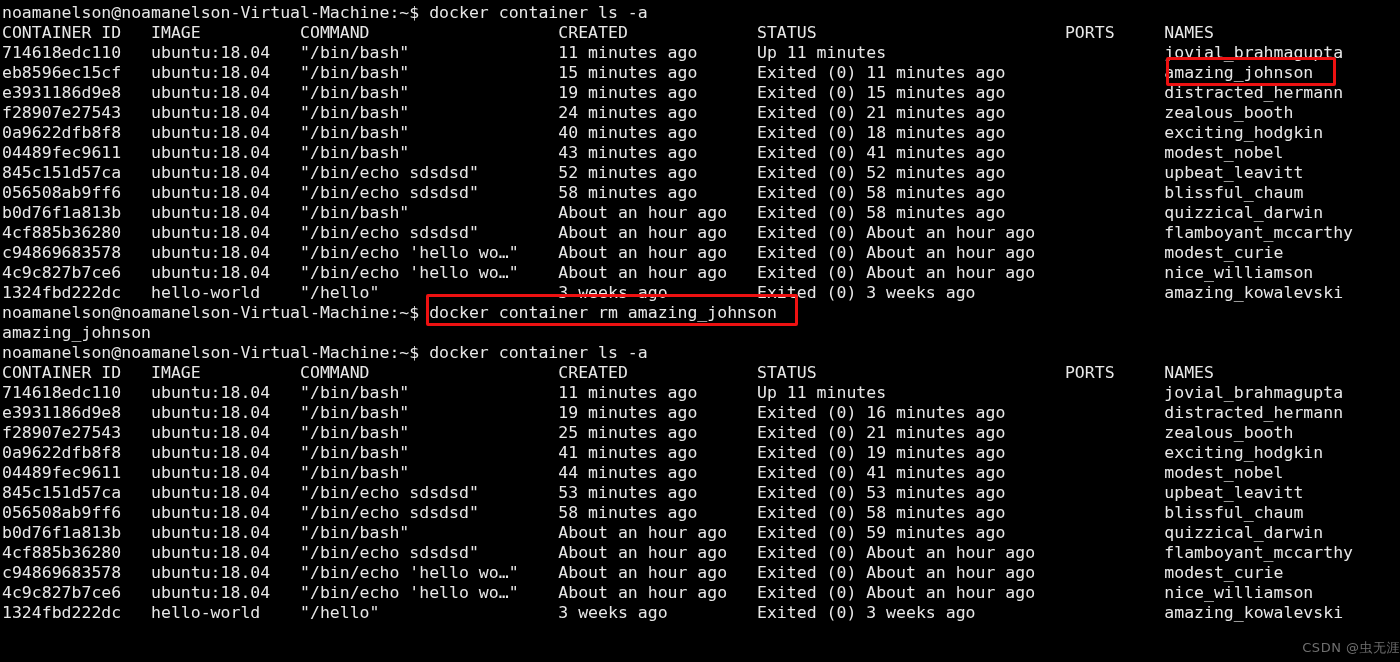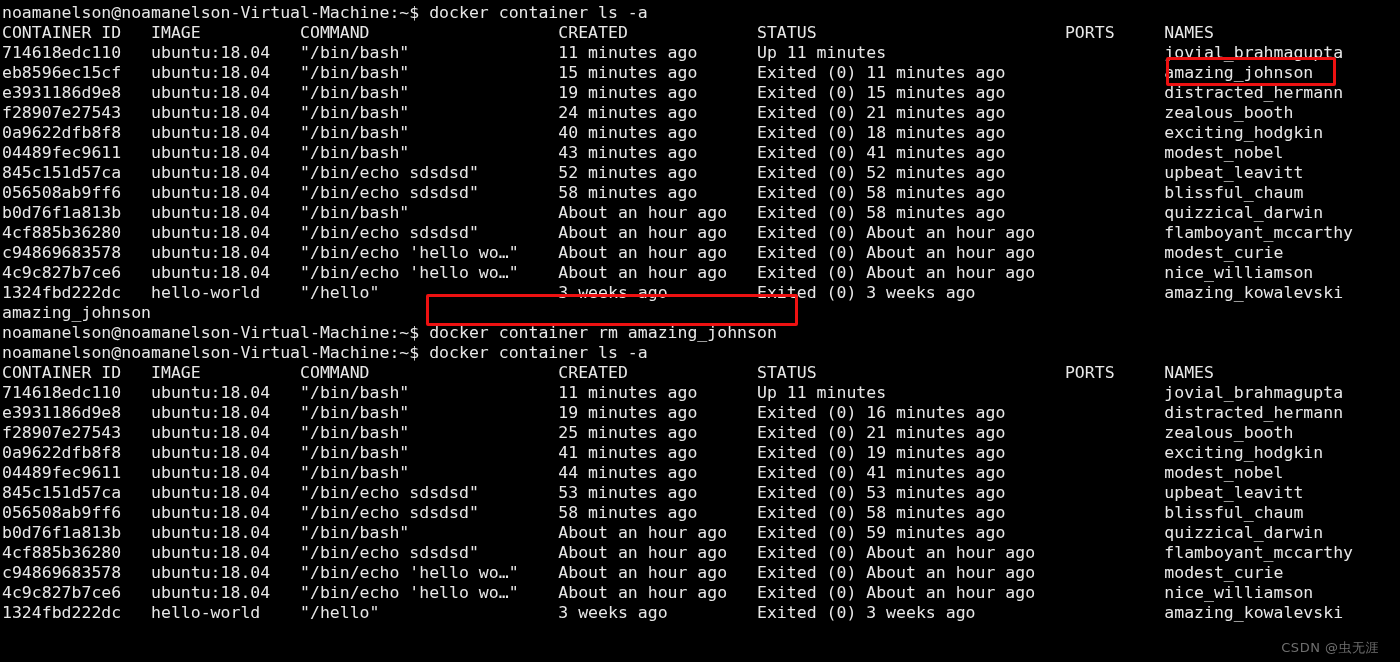--- a/index.html
+++ b/index.html
@@ -59,21 +59,21 @@
   .cursor {
     display: inline-block;
     width: 10px;
     height: 17px;
     background: #19ed19;
     vertical-align: -3px;
   }
 
   .watermark {
     position: absolute;
-    right: 21px;
+    right: 0;
     bottom: 4px;
     color: #6f6f6f;
     font-family: "DejaVu Sans", "Liberation Sans", sans-serif;
     font-size: 13px;
     letter-spacing: 0.5px;
     white-space: pre;
   }
 </style>
 </head>
 <body>
@@ -89,22 +89,22 @@
       <div class="line">f28907e27543   ubuntu:18.04   "/bin/bash"               24 minutes ago      Exited (0) 21 minutes ago                zealous_booth</div>
       <div class="line">0a9622dfb8f8   ubuntu:18.04   "/bin/bash"               40 minutes ago      Exited (0) 18 minutes ago                exciting_hodgkin</div>
       <div class="line">04489fec9611   ubuntu:18.04   "/bin/bash"               43 minutes ago      Exited (0) 41 minutes ago                modest_nobel</div>
       <div class="line">845c151d57ca   ubuntu:18.04   "/bin/echo sdsdsd"        52 minutes ago      Exited (0) 52 minutes ago                upbeat_leavitt</div>
       <div class="line">056508ab9ff6   ubuntu:18.04   "/bin/echo sdsdsd"        58 minutes ago      Exited (0) 58 minutes ago                blissful_chaum</div>
       <div class="line">b0d76f1a813b   ubuntu:18.04   "/bin/bash"               About an hour ago   Exited (0) 58 minutes ago                quizzical_darwin</div>
       <div class="line">4cf885b36280   ubuntu:18.04   "/bin/echo sdsdsd"        About an hour ago   Exited (0) About an hour ago             flamboyant_mccarthy</div>
       <div class="line">c94869683578   ubuntu:18.04   "/bin/echo 'hello wo…"    About an hour ago   Exited (0) About an hour ago             modest_curie</div>
       <div class="line">4c9c827b7ce6   ubuntu:18.04   "/bin/echo 'hello wo…"    About an hour ago   Exited (0) About an hour ago             nice_williamson</div>
       <div class="line">1324fbd222dc   hello-world    "/hello"                  3 weeks ago         Exited (0) 3 weeks ago                   amazing_kowalevski</div>
+      <div class="line">noamanelson@noamanelson-Virtual-Machine:~$ docker container rm amazing_johnson</div>
       <div class="line">amazing_johnson</div>
-      <div class="line">noamanelson@noamanelson-Virtual-Machine:~$ docker container rm amazing_johnson</div>
       <div class="line">noamanelson@noamanelson-Virtual-Machine:~$ docker container ls -a</div>
       <div class="line">CONTAINER ID   IMAGE          COMMAND                   CREATED             STATUS                         PORTS     NAMES</div>
       <div class="line">714618edc110   ubuntu:18.04   "/bin/bash"               11 minutes ago      Up 11 minutes                            jovial_brahmagupta</div>
       <div class="line">e3931186d9e8   ubuntu:18.04   "/bin/bash"               19 minutes ago      Exited (0) 16 minutes ago                distracted_hermann</div>
       <div class="line">f28907e27543   ubuntu:18.04   "/bin/bash"               25 minutes ago      Exited (0) 21 minutes ago                zealous_booth</div>
       <div class="line">0a9622dfb8f8   ubuntu:18.04   "/bin/bash"               41 minutes ago      Exited (0) 19 minutes ago                exciting_hodgkin</div>
       <div class="line">04489fec9611   ubuntu:18.04   "/bin/bash"               44 minutes ago      Exited (0) 41 minutes ago                modest_nobel</div>
       <div class="line">845c151d57ca   ubuntu:18.04   "/bin/echo sdsdsd"        53 minutes ago      Exited (0) 53 minutes ago                upbeat_leavitt</div>
       <div class="line">056508ab9ff6   ubuntu:18.04   "/bin/echo sdsdsd"        58 minutes ago      Exited (0) 58 minutes ago                blissful_chaum</div>
       <div class="line">b0d76f1a813b   ubuntu:18.04   "/bin/bash"               About an hour ago   Exited (0) 59 minutes ago                quizzical_darwin</div>

